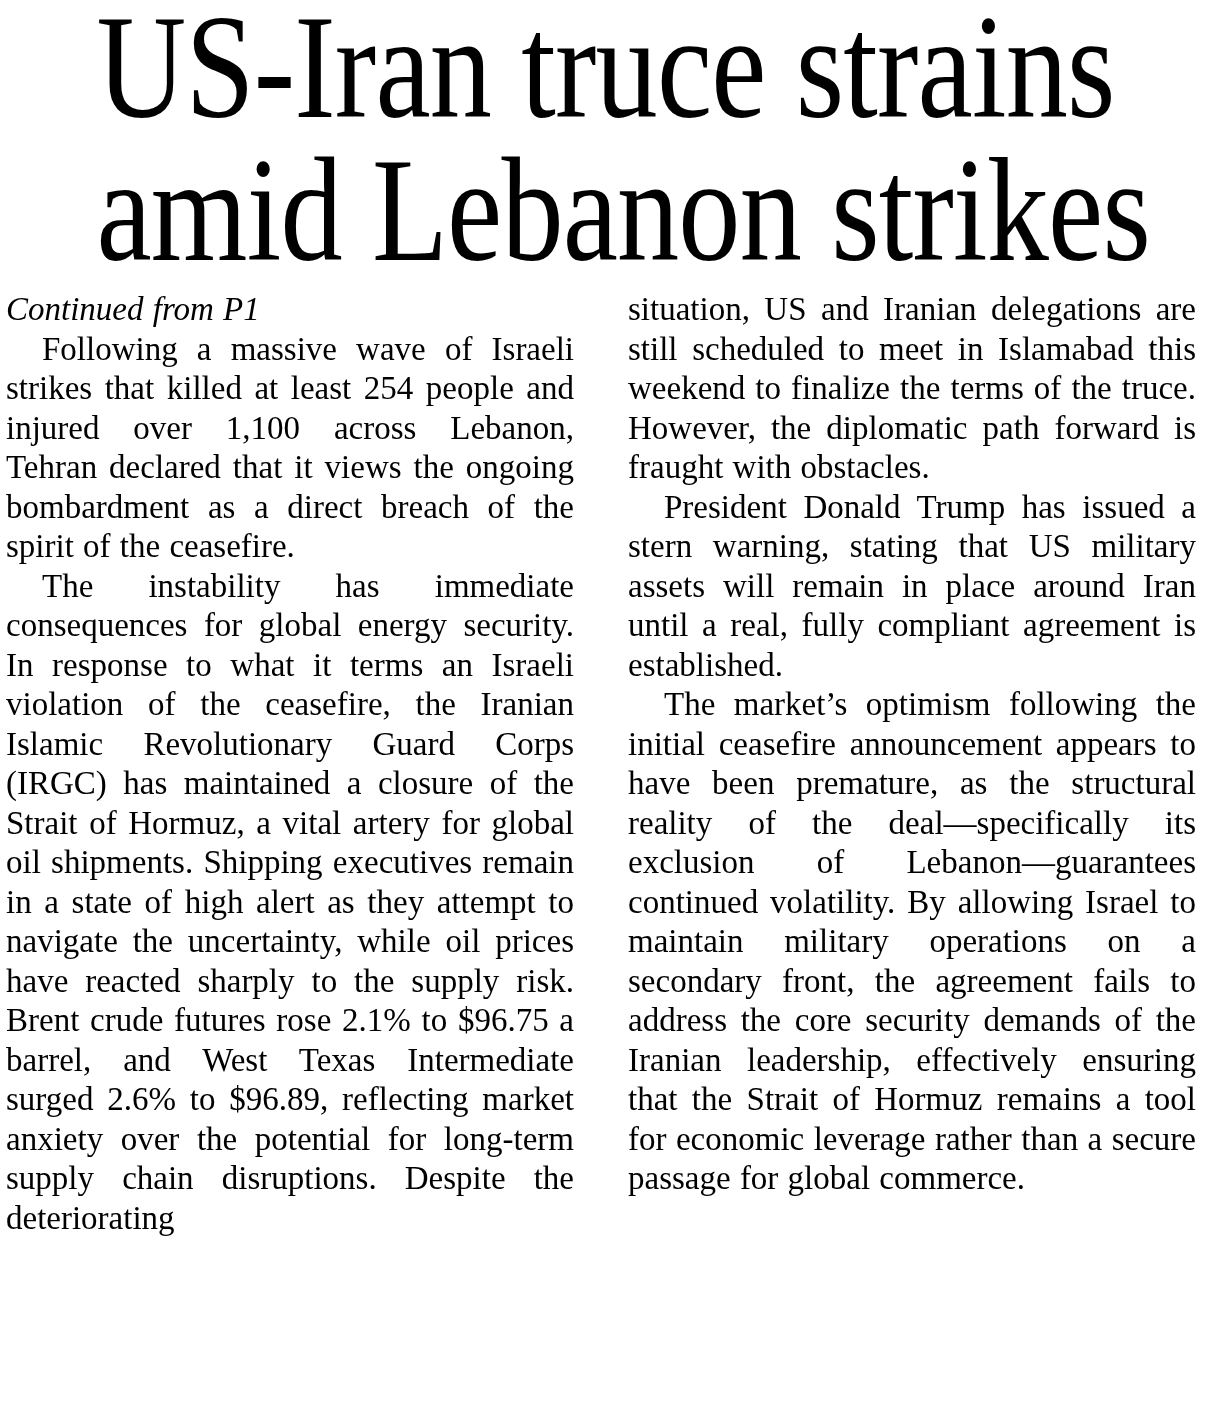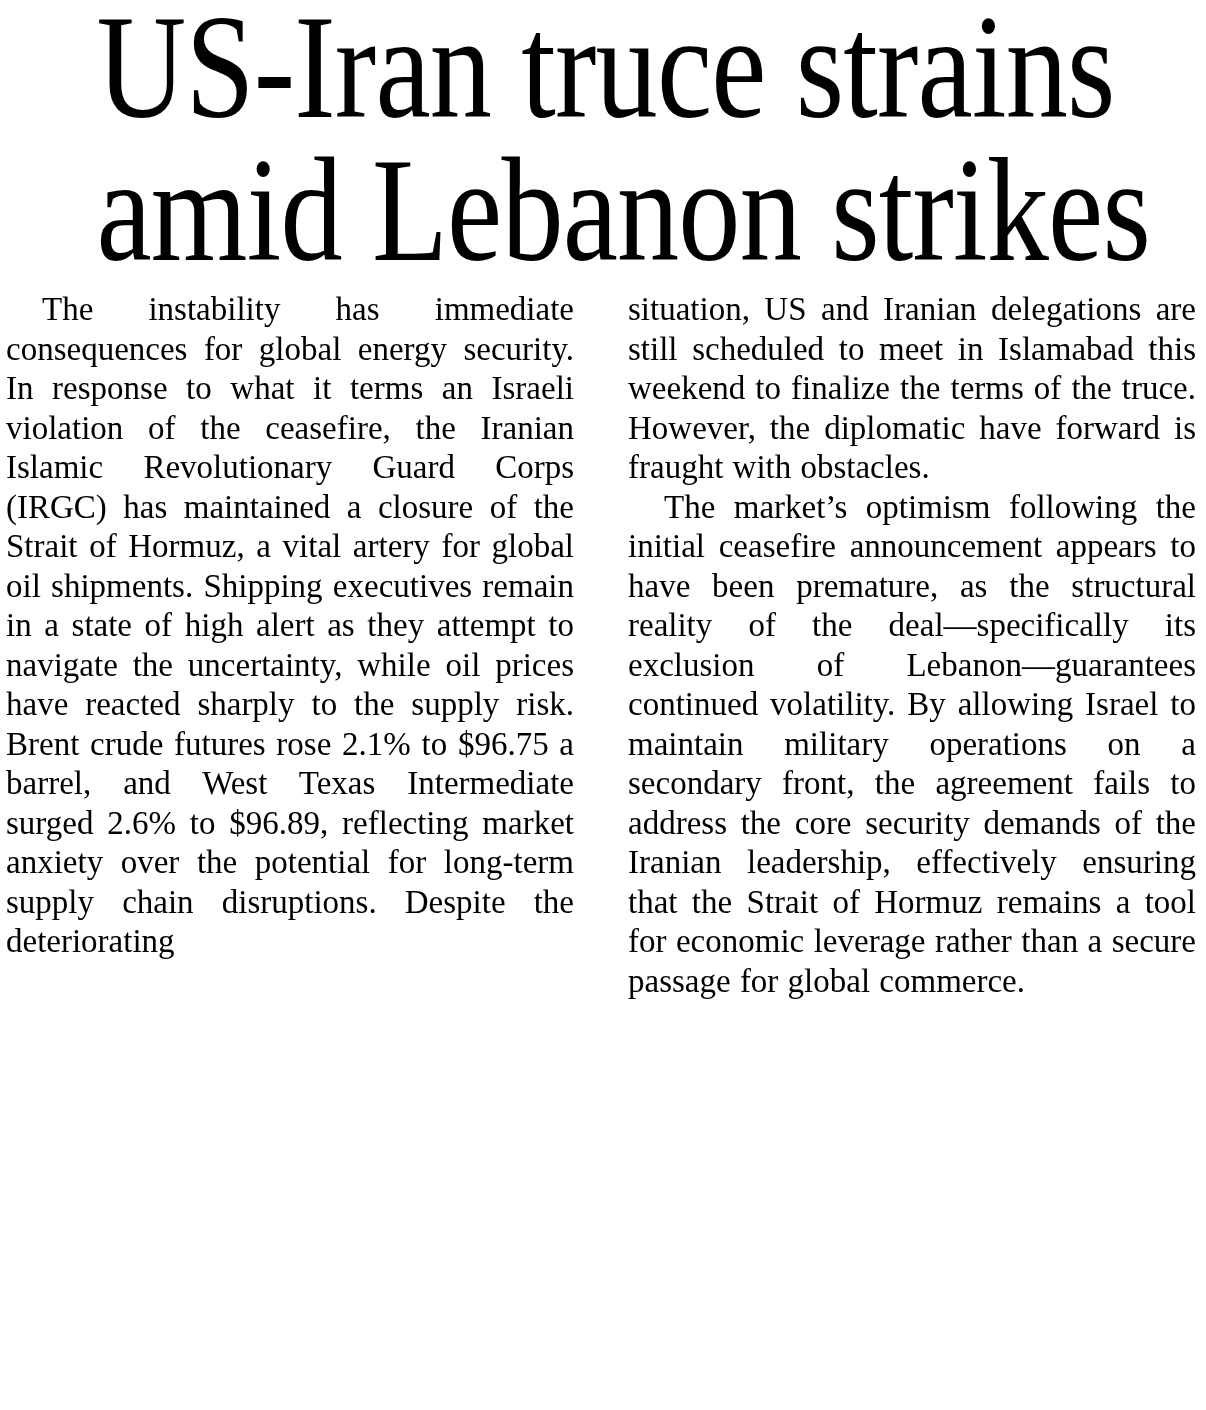--- a/index.html
+++ b/index.html
@@ -72,23 +72,26 @@
 <div class="page">
 
   <h1 class="headline">
     <span class="headline-line">US-Iran truce strains</span>
     <span class="headline-line">amid Lebanon strikes</span>
   </h1>
 
   <div class="columns">
 
     <div class="col">
+      <p class="italic">Continued from P1</p>
+      <p class="indent">Following a massive wave of Israeli strikes that killed at least 254 people and injured over 1,100 across Lebanon, Tehran declared that it views the ongoing bombardment as a direct breach of the spirit of the ceasefire.</p>
       <p class="indent runover">The instability has immediate consequences for global energy security. In response to what it terms an Israeli violation of the ceasefire, the Iranian Islamic Revolutionary Guard Corps (IRGC) has maintained a closure of the Strait of Hormuz, a vital artery for global oil shipments. Shipping executives remain in a state of high alert as they attempt to navigate the uncertainty, while oil prices have reacted sharply to the supply risk. Brent crude futures rose 2.1% to $96.75 a barrel, and West Texas Intermediate surged 2.6% to $96.89, reflecting market anxiety over the potential for long-term supply chain disruptions. Despite the deteriorating</p>
     </div>
 
     <div class="col">
-      <p>situation, US and Iranian delegations are still scheduled to meet in Islamabad this weekend to finalize the terms of the truce. However, the diplomatic have forward is fraught with obstacles.</p>
+      <p>situation, US and Iranian delegations are still scheduled to meet in Islamabad this weekend to finalize the terms of the truce. However, the diplomatic path forward is fraught with obstacles.</p>
+      <p class="indent">President Donald Trump has issued a stern warning, stating that US military assets will remain in place around Iran until a real, fully compliant agreement is established.</p>
       <p class="indent">The market’s optimism following the initial ceasefire announcement appears to have been premature, as the structural reality of the deal—specifically its exclusion of Lebanon—guarantees continued volatility. By allowing Israel to maintain military operations on a secondary front, the agreement fails to address the core security demands of the Iranian leadership, effectively ensuring that the Strait of Hormuz remains a tool for economic leverage rather than a secure passage for global commerce.</p>
     </div>
 
   </div>
 
 </div>
 
 </body></html>

